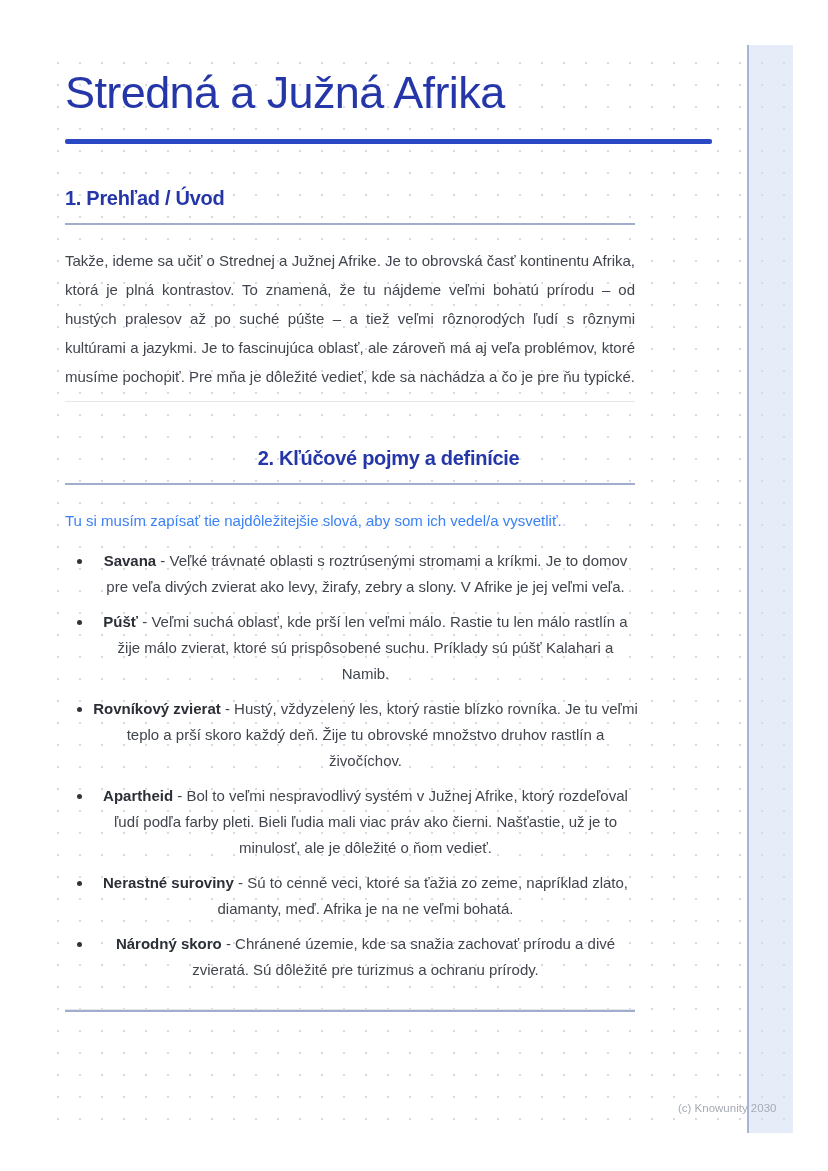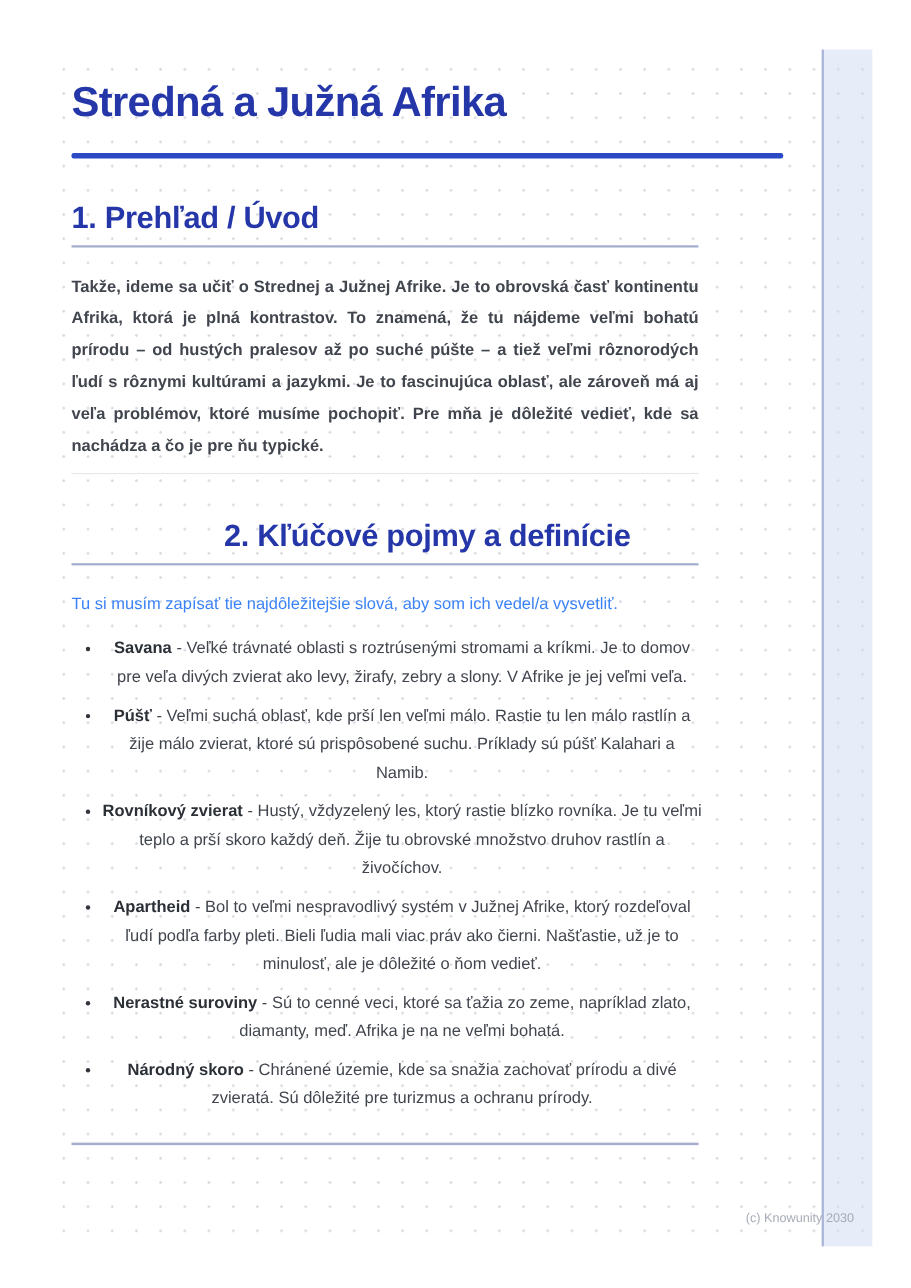--- a/index.html
+++ b/index.html
@@ -25,55 +25,54 @@
     background: rgba(210, 220, 242, 0.55);
     border-left: 2px solid #a9b5d8;
   }
   .content {
     position: absolute;
     left: 65px; top: 73px;
     width: 647px;
     z-index: 2;
   }
   .page-title {
-    font-size: 38px;
+    font-size: 45px;
     line-height: 40px;
-    font-weight: 700;
+    font-weight: 400;
     letter-spacing: -0.6px;
     color: #2537a8;
     margin: 0 0 26px 0;
   }
   .title-rule {
     height: 5px;
     width: 647px;
     background: #2b49c4;
     border-radius: 2px;
     margin-bottom: 40px;
   }
   .section h2 {
-    font-size: 28px;
+    font-size: 20px;
     line-height: 28px;
     font-weight: 700;
     letter-spacing: -0.3px;
     color: #2537a8;
     margin: 0 0 11px 0;
   }
   .h2-rule {
     width: 570px;
     height: 2px;
     background: #a2adce;
   }
   .body-par {
     width: 570px;
     font-size: 15px;
     line-height: 29px;
     color: #41454d;
     text-align: justify;
     margin: 21px 0 0 0;
-    font-weight: bold;
   }
   .intro-par {
     width: 570px;
     font-size: 15px;
     line-height: 29px;
     color: #3b82f6;
     margin: 21px 0 0 0;
   }
   .divider {
     width: 570px;

